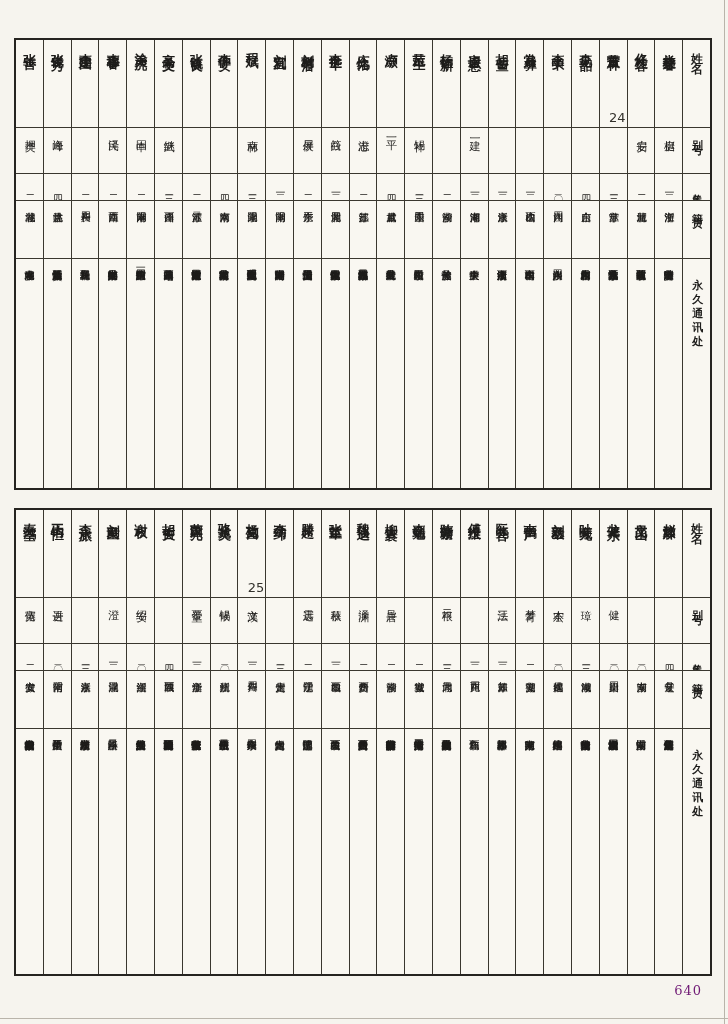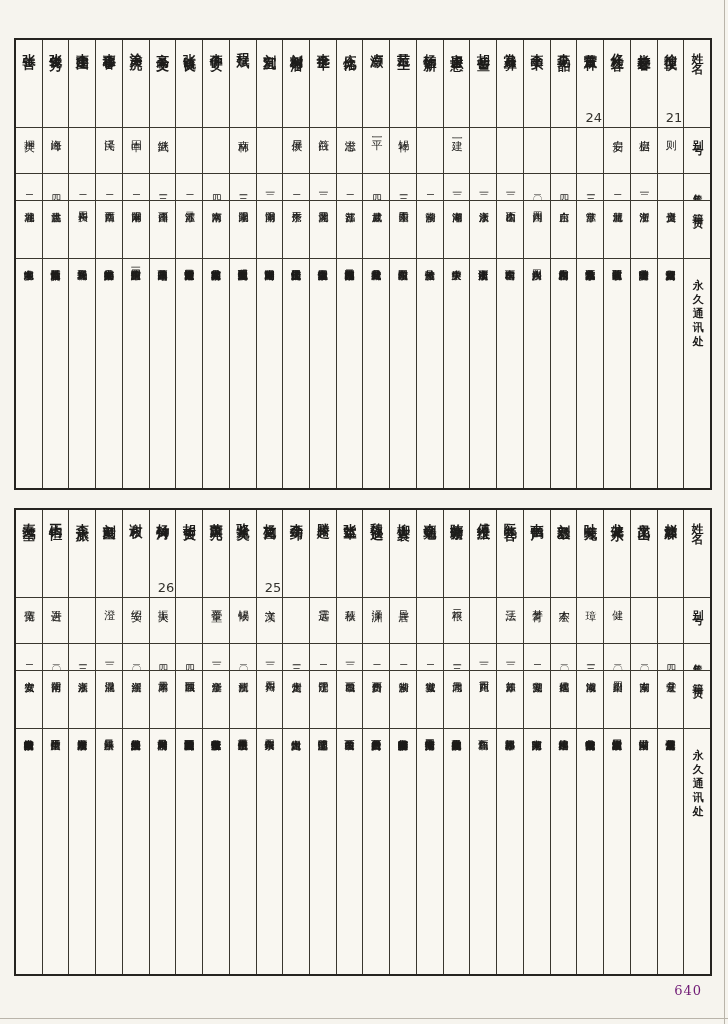--- a/index.html
+++ b/index.html
@@ -86,38 +86,20 @@
     <div class="cell c-age">
       <span class="vtxt">年龄</span>
     </div>
     <div class="cell c-native">
       <span class="vtxt">籍贯</span>
     </div>
     <div class="cell c-addr">
       <span class="vtxt">永久通讯处</span>
     </div>
   </div>
-<div class="col entry-col">
-    <div class="cell c-name">
-      <span class="vtxt">徐型仪</span>
-      <span class="name-num">21</span>
-    </div>
-    <div class="cell c-alias">
-      <span class="vtxt">则</span>
-    </div>
-    <div class="cell c-age">
-      <span class="vtxt"></span>
-    </div>
-    <div class="cell c-native">
-      <span class="vtxt">贵州遵义</span>
-    </div>
-    <div class="cell c-addr">
-      <span class="vtxt">贵州遵义新城刘家湾</span>
-    </div>
-  </div>
     <div class="col entry-col">
     <div class="cell c-name">
       <span class="vtxt">娄桂馨</span>
       <span class="name-num"></span>
     </div>
     <div class="cell c-alias">
       <span class="vtxt">启梃</span>
     </div>
     <div class="cell c-age">
       <span class="vtxt">二一</span>
@@ -896,38 +878,20 @@
       <span class="vtxt"></span>
     </div>
     <div class="cell c-age">
       <span class="vtxt">二四</span>
     </div>
     <div class="cell c-native">
       <span class="vtxt">陕西城固</span>
     </div>
     <div class="cell c-addr">
       <span class="vtxt">陕西城固城内北正街荣福堂药房转</span>
-    </div>
-  </div>
-    <div class="col entry-col">
-    <div class="cell c-name">
-      <span class="vtxt">杨钟河</span>
-      <span class="name-num">26</span>
-    </div>
-    <div class="cell c-alias">
-      <span class="vtxt">振夫</span>
-    </div>
-    <div class="cell c-age">
-      <span class="vtxt">二四</span>
-    </div>
-    <div class="cell c-native">
-      <span class="vtxt">云南思茅</span>
-    </div>
-    <div class="cell c-addr">
-      <span class="vtxt">云南思茅学门口兴利号转</span>
     </div>
   </div>
     <div class="col entry-col">
     <div class="cell c-name">
       <span class="vtxt">谢权</span>
       <span class="name-num"></span>
     </div>
     <div class="cell c-alias">
       <span class="vtxt">绍安</span>
     </div>

